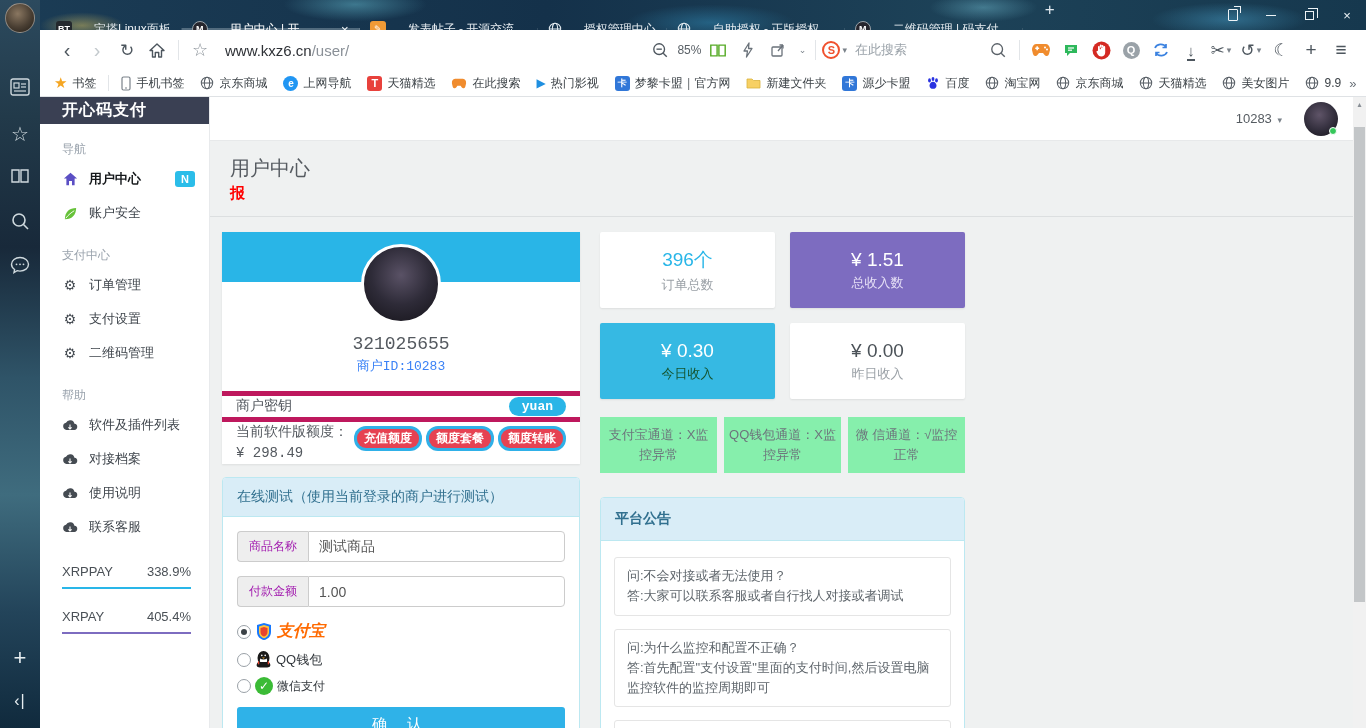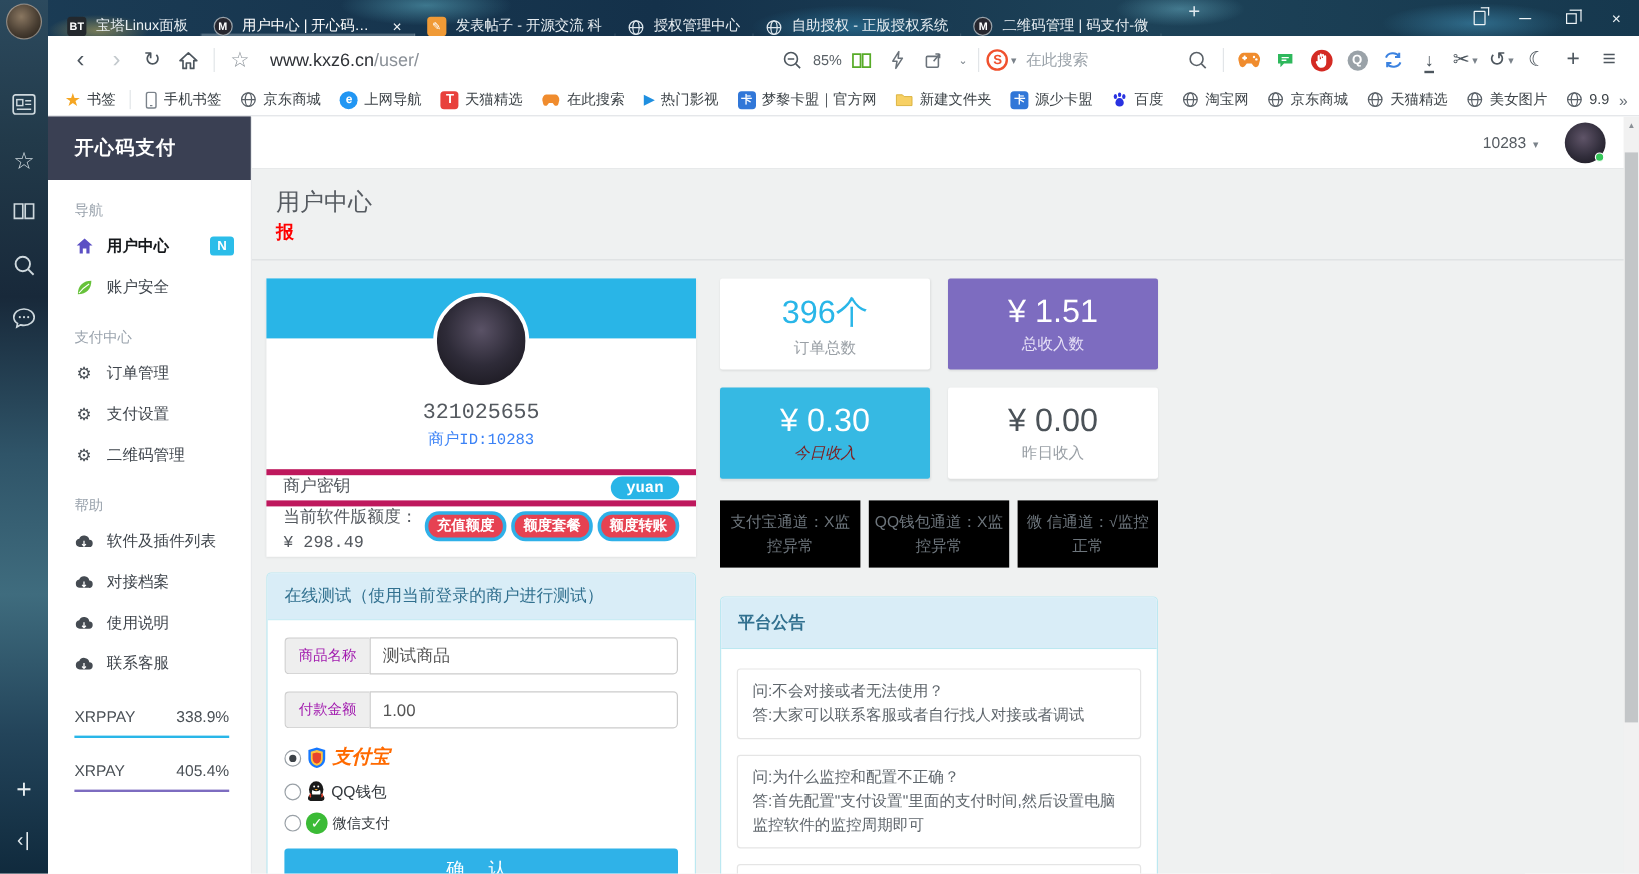--- a/index.html
+++ b/index.html
@@ -9,21 +9,21 @@
   #titlebar { position:absolute; left:0; top:0; width:1366px; height:30px;
     background:
       radial-gradient(ellipse 70px 22px at 6% 85%, rgba(235,205,95,.45), transparent 60%),
       radial-gradient(ellipse 110px 26px at 26% 15%, rgba(100,185,205,.5), transparent 65%),
       radial-gradient(ellipse 140px 30px at 52% 75%, rgba(45,125,165,.6), transparent 60%),
       radial-gradient(ellipse 90px 24px at 72% 25%, rgba(125,205,225,.4), transparent 60%),
       radial-gradient(ellipse 120px 26px at 90% 65%, rgba(70,155,195,.5), transparent 65%),
       linear-gradient(90deg,#1b3c55,#14314a 40%,#1d4258 70%,#16384e);
     display:flex; align-items:center; }
   #tabs { display:flex; height:30px; margin-left:46px; align-items:stretch; }
-  .tab { display:flex; align-items:flex-end; gap:8px; padding:0 10px; max-width:178px; color:#e8eef2; font-size:12px; border-right:1px solid rgba(255,255,255,.12); cursor:default;margin-top:28px; }
+  .tab { display:flex; align-items:center; gap:22px; padding:0 10px; max-width:178px; color:#e8eef2; font-size:12px; border-right:1px solid rgba(255,255,255,.12); cursor:default;margin-top:28px; }
   .tab .tlabel { white-space:nowrap; overflow:hidden; text-overflow:ellipsis; }
   .tab.active { background:rgba(235,243,247,.28); color:#ffffff; }
   .tab .close { margin-left:4px; color:#f2f6f8; font-size:13px; }
   .fav { width:16px; height:16px; border-radius:3px; display:flex; align-items:center; justify-content:center; font-size:9px; font-weight:bold; flex:none; }
   .fav-bt { background:#23282d; color:#fff; border-radius:3px; }
   .fav-circle { background:#26262e; color:#fff; border-radius:50%; border:1px solid #9aa3aa; }
   .fav-orange { background:#f09a36; color:#fff; }
   .newtab { color:#dfe8ee; font-size:17px; margin-left:22px; font-weight:normal; }
   #wincontrols { margin-left:auto; display:flex; align-items:center; height:30px; }
   #wincontrols .wc { width:38px; height:30px; display:flex; align-items:center; justify-content:center; color:#eef4f7; font-size:13px; }
@@ -63,21 +63,21 @@
   .bm-sep { width:1px; height:16px; background:#e2e5e8; margin:0 4px; flex:none; }
   .bm-star { color:#f5a623; font-size:15px; }
   .ic-e { background:#2196f3; color:#fff; border-radius:50%; font-size:10px; }
   .ic-t { background:#e8413c; color:#fff; }
   .ic-ka { background:#3177d8; color:#fff; font-size:9px; }
   .bm-more { color:#6a7178; font-size:13px; margin-left:auto; margin-right:6px; }
 
   
   #app { position:absolute; left:40px; top:97px; width:1326px; height:631px; display:flex; }
   #sidebar { width:170px; background:#fff; height:631px; flex:none; border-right:1px solid #e8eaec; }
-  #brand { height:53px; background:#3a4053; color:#fff; font-size:16px; font-weight:bold; display:flex; align-items:center; padding-left:22px; letter-spacing:1px; }
+  #brand { height:27px; background:#3a4053; color:#fff; font-size:16px; font-weight:bold; display:flex; align-items:center; padding-left:22px; letter-spacing:1px; }
   .sec-label { font-size:12px; color:#9aa3ad; margin:17px 0 4px 22px; }
   .nav-item { height:34px; display:flex; align-items:center; padding-left:22px; font-size:13px; color:#3f454c; gap:11px; }
   .nav-item .nic { width:16px; display:flex; justify-content:center; font-size:14px; color:#454b52; }
   .nav-item.active { font-weight:bold; color:#15181b; }
   .nbadge { margin-left:auto; margin-right:14px; background:#2bbde9; color:#fff; font-size:11px; font-weight:bold; border-radius:3px; padding:2px 6px; }
   .meter { margin:20px 18px 0 22px; }
   .meter .mrow { display:flex; justify-content:space-between; font-size:13px; color:#4a5056; margin-bottom:8px; }
   .meter .mbar { height:2px; }
 
   #main { flex:1; background:#eff1f1; position:relative; overflow:hidden; }
@@ -122,29 +122,29 @@
   .alipay-txt { color:#ff6a00; font-weight:bold; font-size:16px; font-style:italic; }
   .qq-txt { font-size:13px; color:#33383d; }
   .wx-txt { font-size:12px; color:#33383d; }
   .wx-badge { width:18px; height:18px; border-radius:50%; background:#3bbb36; color:#fff; font-size:12px; font-weight:bold; display:flex; align-items:center; justify-content:center; }
   #confirm-btn { width:100%; background:#2fb2e8; color:#fff; border:none; font-size:15px; padding:8px 0; border-radius:3px; letter-spacing:8px; font-family:inherit; }
 
   
   #rightcol { width:365px; }
   #stats { display:grid; grid-template-columns:1fr 1fr; gap:15px; }
   .stat { height:76px; border-radius:2px; box-shadow:0 1px 2px rgba(0,0,0,.08); display:flex; flex-direction:column; align-items:center; justify-content:center; }
-  .stat .sval { font-size:27px; }
+  .stat .sval { font-size:19px; }
   .stat .slab { font-size:13px; margin-top:3px; }
   .st-white { background:#fff; }
   .st-purple { background:#7d6cc0; }
   .st-cyan { background:#36b9e3; }
   .v-cyan { color:#29b6e8; } .v-white { color:#fff; } .v-dark { color:#4b5258; }
-  .l-gray { color:#9aa0a6; } .l-purple { color:#e6e0f6; } .l-cyan { color:#7f1d1d;font-style:italic; }
+  .l-gray { color:#9aa0a6; } .l-purple { color:#e6e0f6; } .l-cyan { color:#14532d; }
   #channels { display:grid; grid-template-columns:1fr 1fr 1fr; gap:7px; margin-top:18px; }
-  .channel { background:#000000; color:#6d757c; font-size:13px; text-align:center; padding:8px 4px; line-height:1.55; }
+  .channel { background:#86efac; color:#6d757c; font-size:13px; text-align:center; padding:8px 4px; line-height:1.55; }
   #announce { margin-top:24px; }
   #announce .panel-head { font-weight:bold; padding:12px 14px; }
   #announce .panel-body { padding:16px 13px 4px; }
   .qa { border:1px solid #e5e5e5; border-radius:3px; padding:8px 12px; margin-bottom:13px; font-size:13px; color:#5f666c; line-height:1.55; background:#fff; }
 
   
   #scrollbar { position:absolute; right:0; top:0; width:13px; height:631px; background:#f1f1f1; }
   #scroll-up { height:14px; display:flex; align-items:center; justify-content:center; font-size:8px; color:#8a9096; }
   #scroll-thumb { position:absolute; left:1px; top:30px; width:11px; height:475px; background:#c3c6c8; }
 

